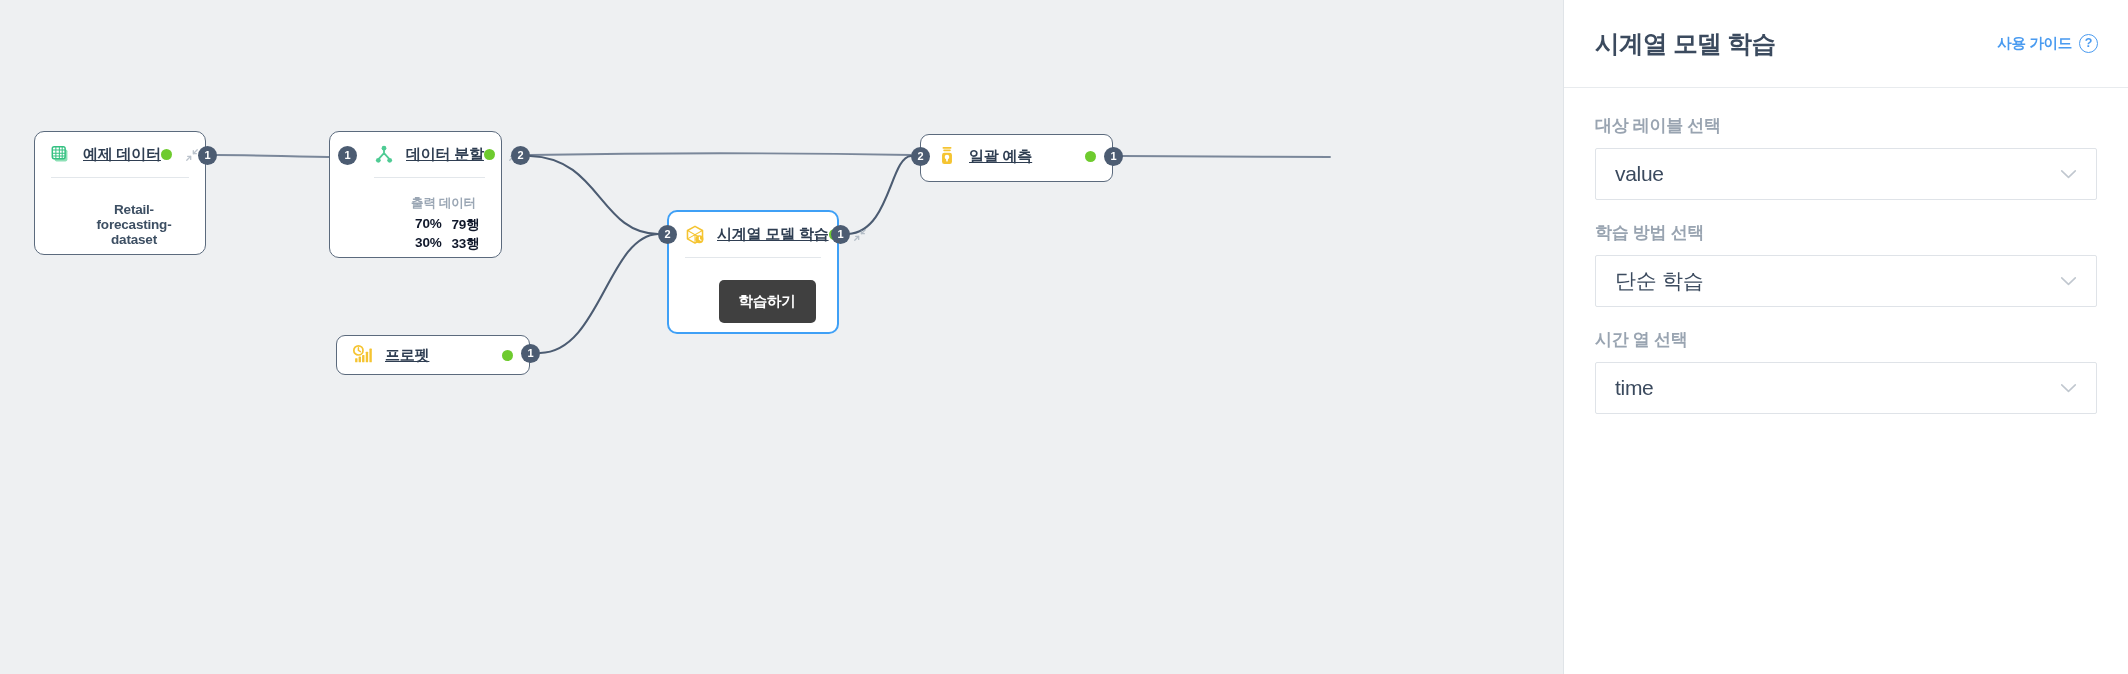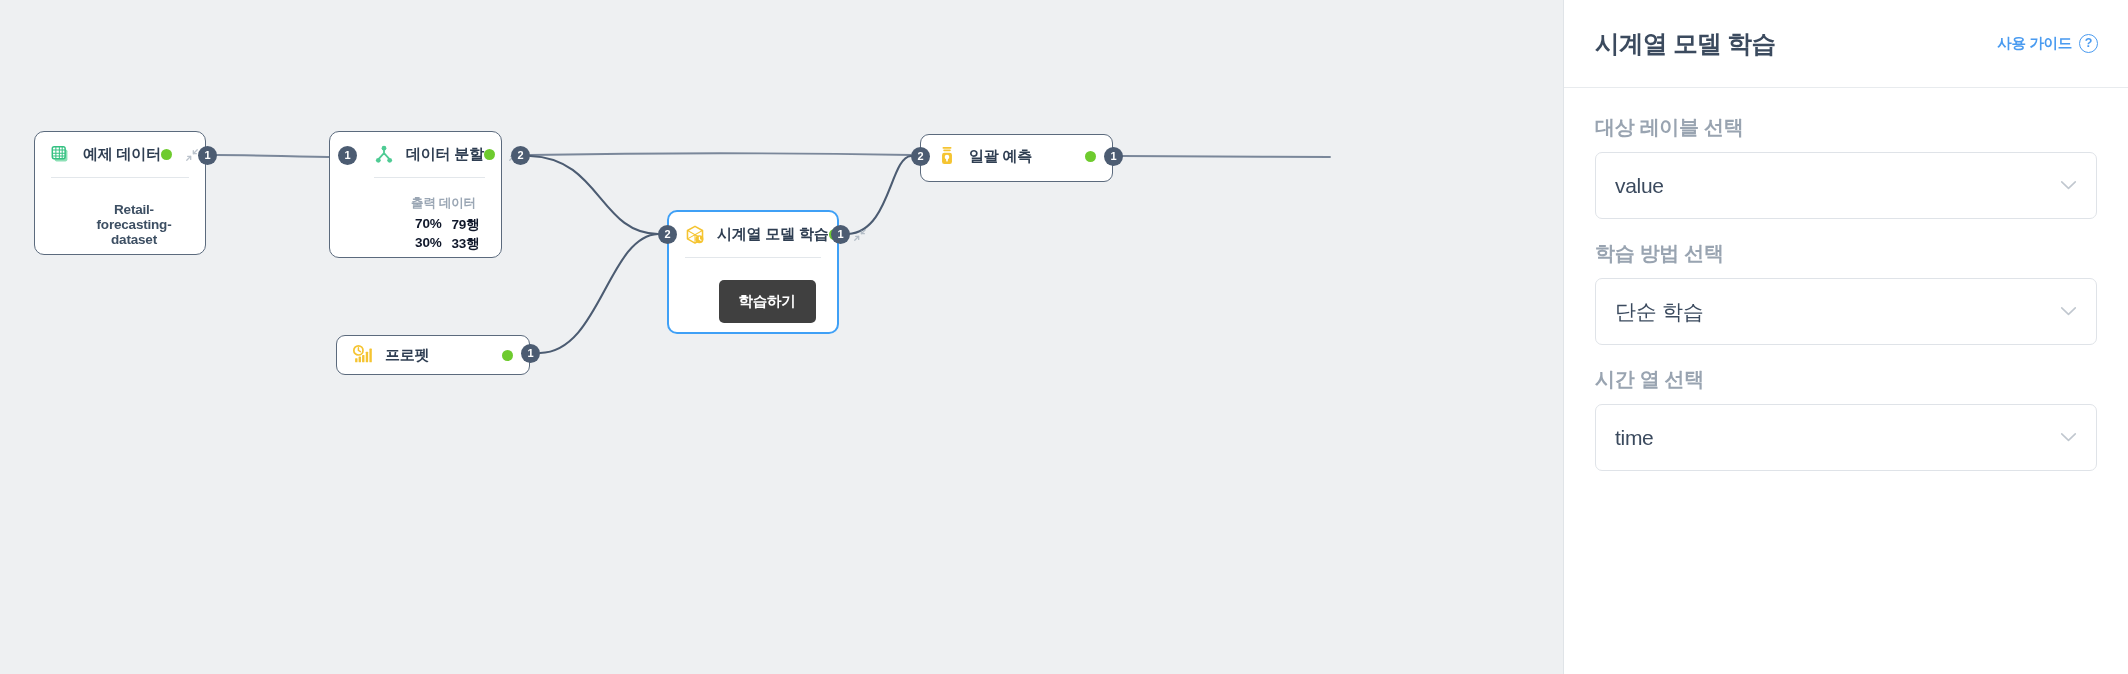--- a/index.html
+++ b/index.html
@@ -59,20 +59,21 @@
     padding: 0 16px 0 15px;
     box-sizing: border-box;
   }
   .node-title {
     font-size: 15px;
     font-weight: 700;
     color: #2f3e52;
     letter-spacing: -0.2px;
     white-space: nowrap;
     margin-left: 11px;
+    text-decoration: underline;
   }
   .node-head-spacer { flex: 1 1 auto; }
   .status-dot {
     width: 11px;
     height: 11px;
     border-radius: 50%;
     background: #6ecb2e;
     flex: 0 0 auto;
   }
   .collapse-icon {
@@ -227,31 +228,31 @@
     font-size: 12.5px;
     font-weight: 700;
     line-height: 16.5px;
     text-align: center;
     box-sizing: border-box;
   }
 
   .panel-body { padding: 26px 31px 0 31px; }
   .field { margin-bottom: 21px; }
   .field-label {
-    font-size: 20px;
+    font-size: 17px;
     font-weight: 700;
     color: #99a4b1;
     letter-spacing: -0.3px;
     margin-bottom: 11px;
   }
   .select {
     position: relative;
-    height: 67px;
+    height: 52px;
     border: 1px solid #dfe3e8;
-    border-radius: 7px;
+    border-radius: 2px;
     display: flex;
     align-items: center;
     padding: 0 19px;
     box-sizing: border-box;
     background: #ffffff;
     cursor: pointer;
     gap: 44px;
   }
   .select-value {
     font-size: 21px;

